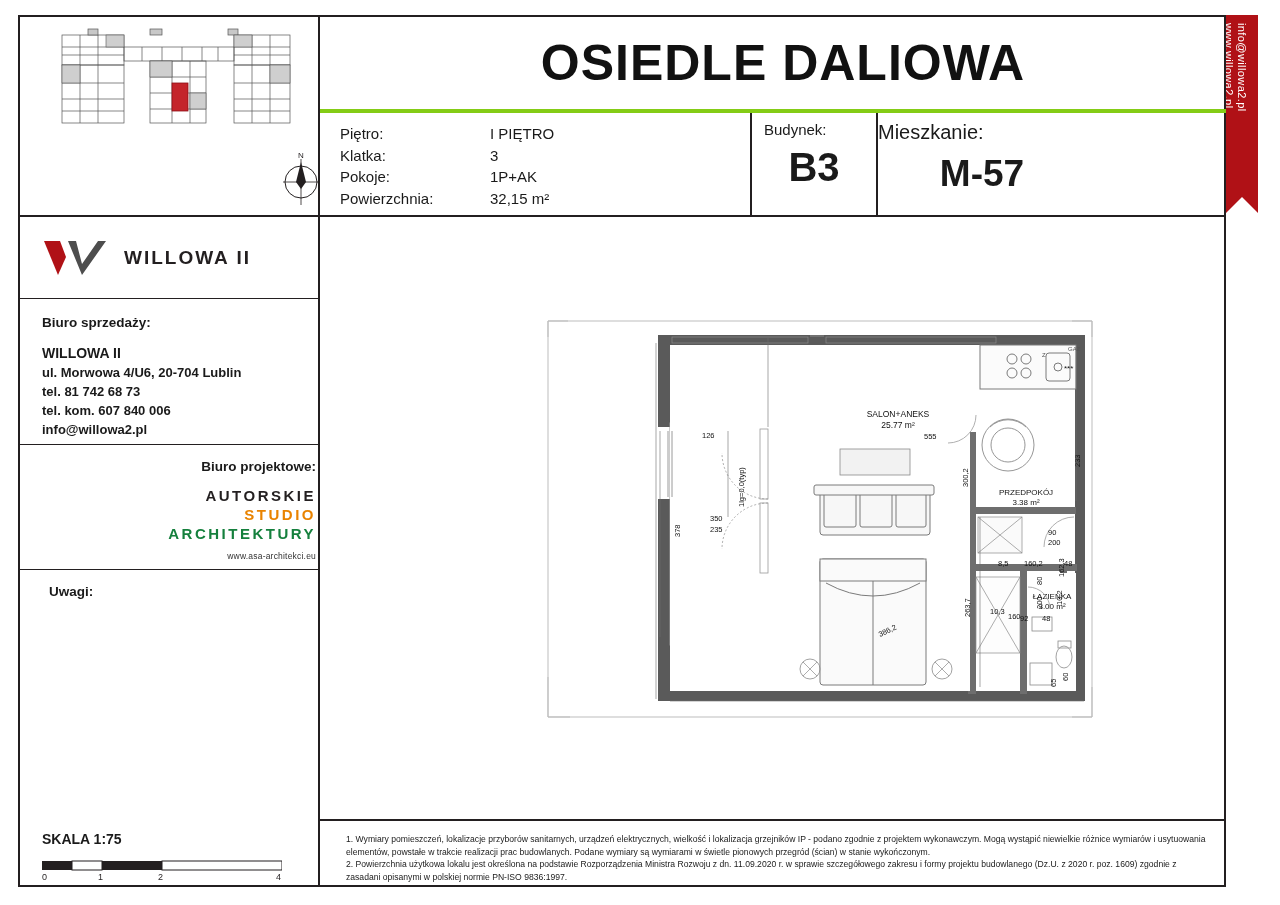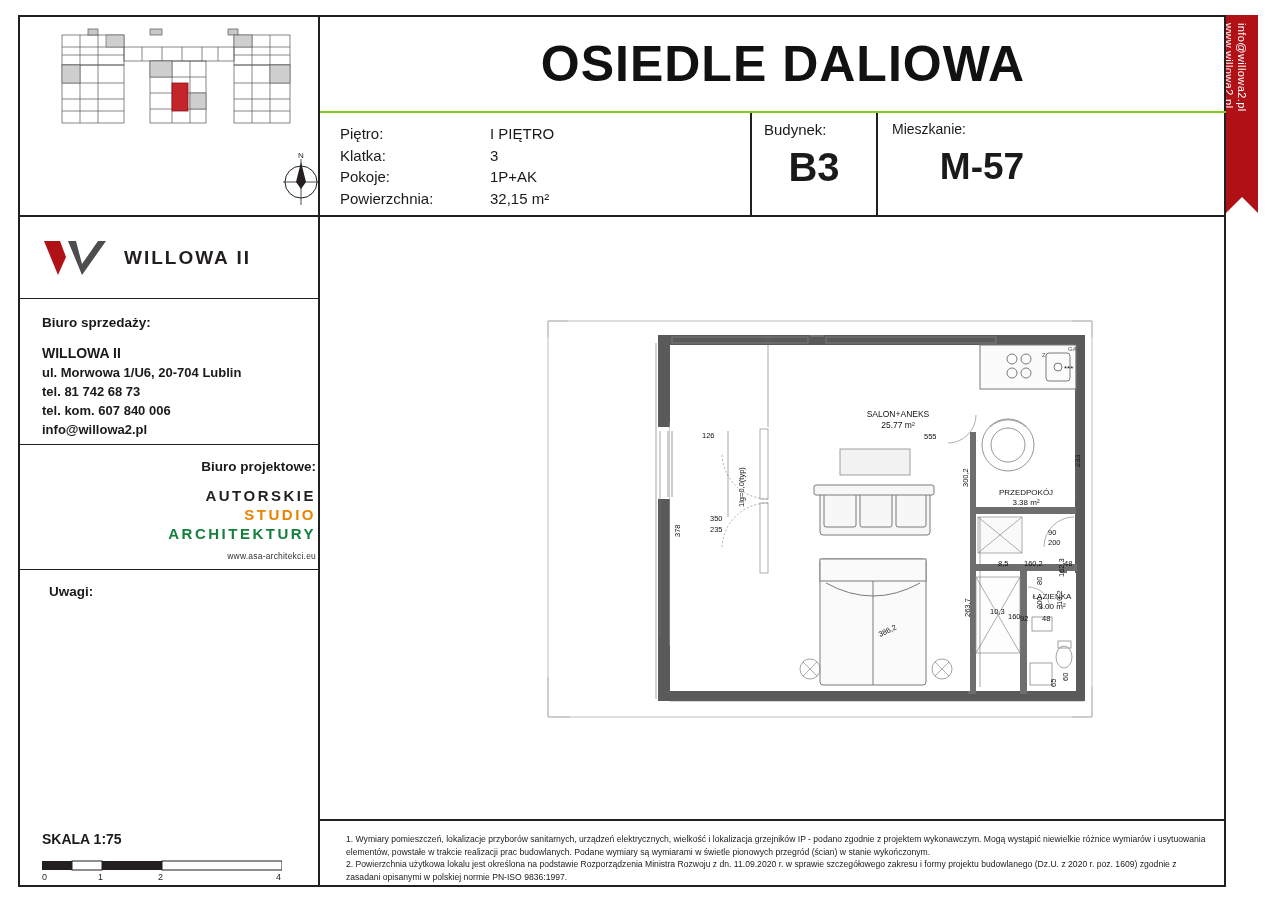--- a/index.html
+++ b/index.html
@@ -78,21 +78,21 @@
   .compass {
     position: absolute;
     left: 255px; top: 132px;
     width: 52px; height: 56px;
   }
 
   .hdr-title {
     position: absolute;
     left: 300px; top: 0;
     width: 906px; height: 96px;
-    border-bottom: 2px solid #84cc16;
+    border-bottom: 4px solid #84cc16;
     box-sizing: border-box;
     display: flex;
     align-items: center;
     justify-content: center;
   }
   .hdr-title .t {
     font-size: 50px;
     font-weight: bold;
     letter-spacing: 1px;
     color: #111;
@@ -132,21 +132,21 @@
     font-size: 40px;
     font-weight: bold;
     line-height: 58px;
   }
   .info-flat {
     flex: 1;
     border-left: 2px solid #231f20;
     box-sizing: border-box;
     padding-top: 8px;
   }
-  .info-flat .cap { font-size: 14px; padding-left: 14px; }
+  .info-flat .cap { font-size: 20px; padding-left: 0; }
   .info-flat .big {
     font-size: 37px;
     font-weight: bold;
     line-height: 60px;
     text-align: center;
     padding-right: 140px;
   }
 
   
   .left-col {
@@ -386,21 +386,21 @@
         <svg class="brand-logo" viewBox="0 0 66 40">
           <path d="M2 3 L16 37 L24 19 L18 3 Z" fill="#b01116"></path>
           <path d="M26 3 L40 37 L64 3 L56 3 L40 26 L34 3 Z" fill="#4d4d4d"></path>
         </svg>
         <div class="brand-name">WILLOWA II</div>
       </div>
 
       <div class="sales-box">
         <div class="head">Biuro sprzedaży:</div>
         <div class="line firm">WILLOWA II</div>
-        <div class="line">ul. Morwowa 1/U6, 20-704 Lublin</div>
+        <div class="line">ul. Morwowa 4/U6, 20-704 Lublin</div>
         <div class="line">tel. 81 742 68 73</div>
         <div class="line">tel. kom. 607 840 006</div>
         <div class="line">info@willowa2.pl</div>
       </div>
 
       <div class="design-box">
         <div class="head">Biuro projektowe:</div>
         <div class="asa">
           <div class="l1">AUTORSKIE</div>
           <div class="l2">STUDIO</div>

